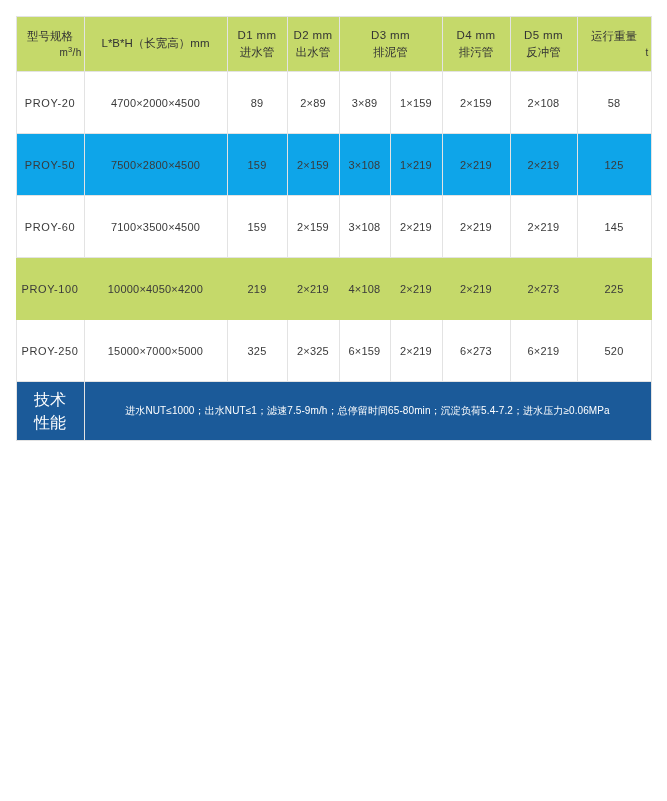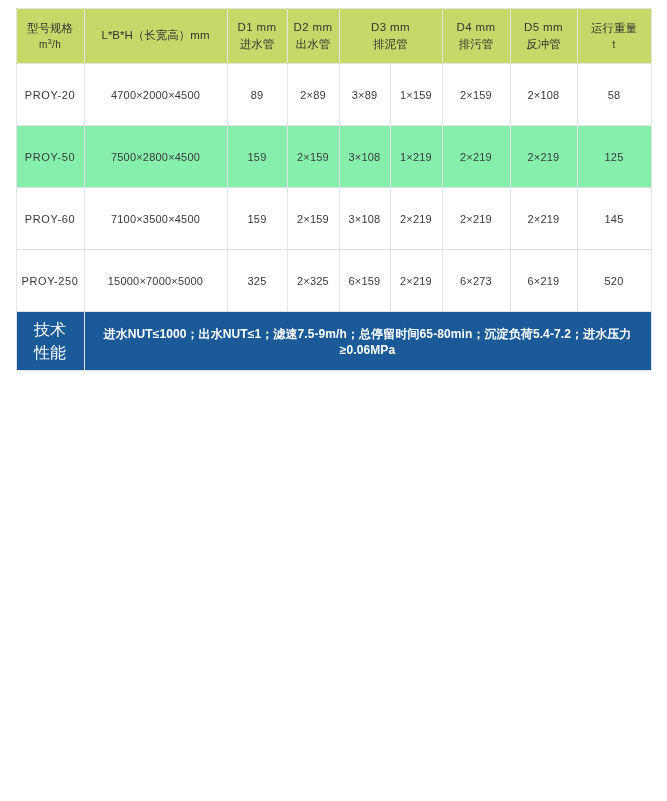--- a/index.html
+++ b/index.html
@@ -10,21 +10,21 @@
     width: 667px;
     height: 801px;
     background: #ffffff;
     font-family: "Liberation Sans", "DejaVu Sans", sans-serif;
     color: #333333;
     overflow: hidden;
   }
 
   .spec-table {
     width: 546px;
-    margin: 8px auto;
+    margin: 16px auto;
     border-collapse: collapse;
     table-layout: fixed;
     font-size: 11px;
   }
 
   .spec-table td,
   .spec-table th {
     border: 1px solid #e3e3e3;
     text-align: center;
     vertical-align: middle;
@@ -39,40 +39,41 @@
     color: #333333;
     height: 54px;
     font-size: 11.5px;
     line-height: 1.5;
   }
   thead th .hdr-line1 { display: block; }
   thead th .hdr-line2 { display: block; }
   .unit {
     font-size: 10px;
     letter-spacing: 0.3px;
+    text-align: right;
   }
   .sup {
     font-size: 7.5px;
     vertical-align: super;
     line-height: 0;
   }
   .code-hdr {
     font-family: "Liberation Sans", "DejaVu Sans", sans-serif;
     letter-spacing: 0.4px;
   }
 
   
   tbody tr { height: 62px; }
   tbody td {
     background: #ffffff;
     font-size: 11px;
     letter-spacing: 0.2px;
     color: #3a3a3a;
   }
-  tbody tr.row-alt td { background: #86efac; }
+  tbody tr.row-alt td { background: #0ea5e9; }
   tbody tr.row-highlight td {
     background: #c5d96a;
     border-color: #c5d96a;
   }
 
   .model { letter-spacing: 0.6px; }
   .dims  { letter-spacing: 0.2px; }
 
   
   tfoot td {
@@ -82,22 +83,21 @@
     height: 58px;
     font-size: 11px;
   }
   td.foot-label {
     line-height: 1.45;
     font-size: 16px;
   }
   td.foot-label span { display: block; }
   td.foot-text {
     letter-spacing: 0.1px;
-    font-size: 12px;
-    font-weight: bold;
+    font-size: 10px;
   }
 </style>
 </head>
 <body>
 
 <table class="spec-table">
   <colgroup>
     <col style="width:68px">
     <col style="width:143px">
     <col style="width:60px">
@@ -172,20 +172,31 @@
         <td class="model">PROY-60</td>
         <td class="dims">7100×3500×4500</td>
         <td>159</td>
         <td>2×159</td>
         <td>3×108</td>
         <td>2×219</td>
         <td>2×219</td>
         <td>2×219</td>
         <td>145</td>
       </tr>
+      <tr class="row-highlight">
+        <td class="model">PROY-100</td>
+        <td class="dims">10000×4050×4200</td>
+        <td>219</td>
+        <td>2×219</td>
+        <td>4×108</td>
+        <td>2×219</td>
+        <td>2×219</td>
+        <td>2×273</td>
+        <td>225</td>
+      </tr>
       <tr>
         <td class="model">PROY-250</td>
         <td class="dims">15000×7000×5000</td>
         <td>325</td>
         <td>2×325</td>
         <td>6×159</td>
         <td>2×219</td>
         <td>6×273</td>
         <td>6×219</td>
         <td>520</td>

